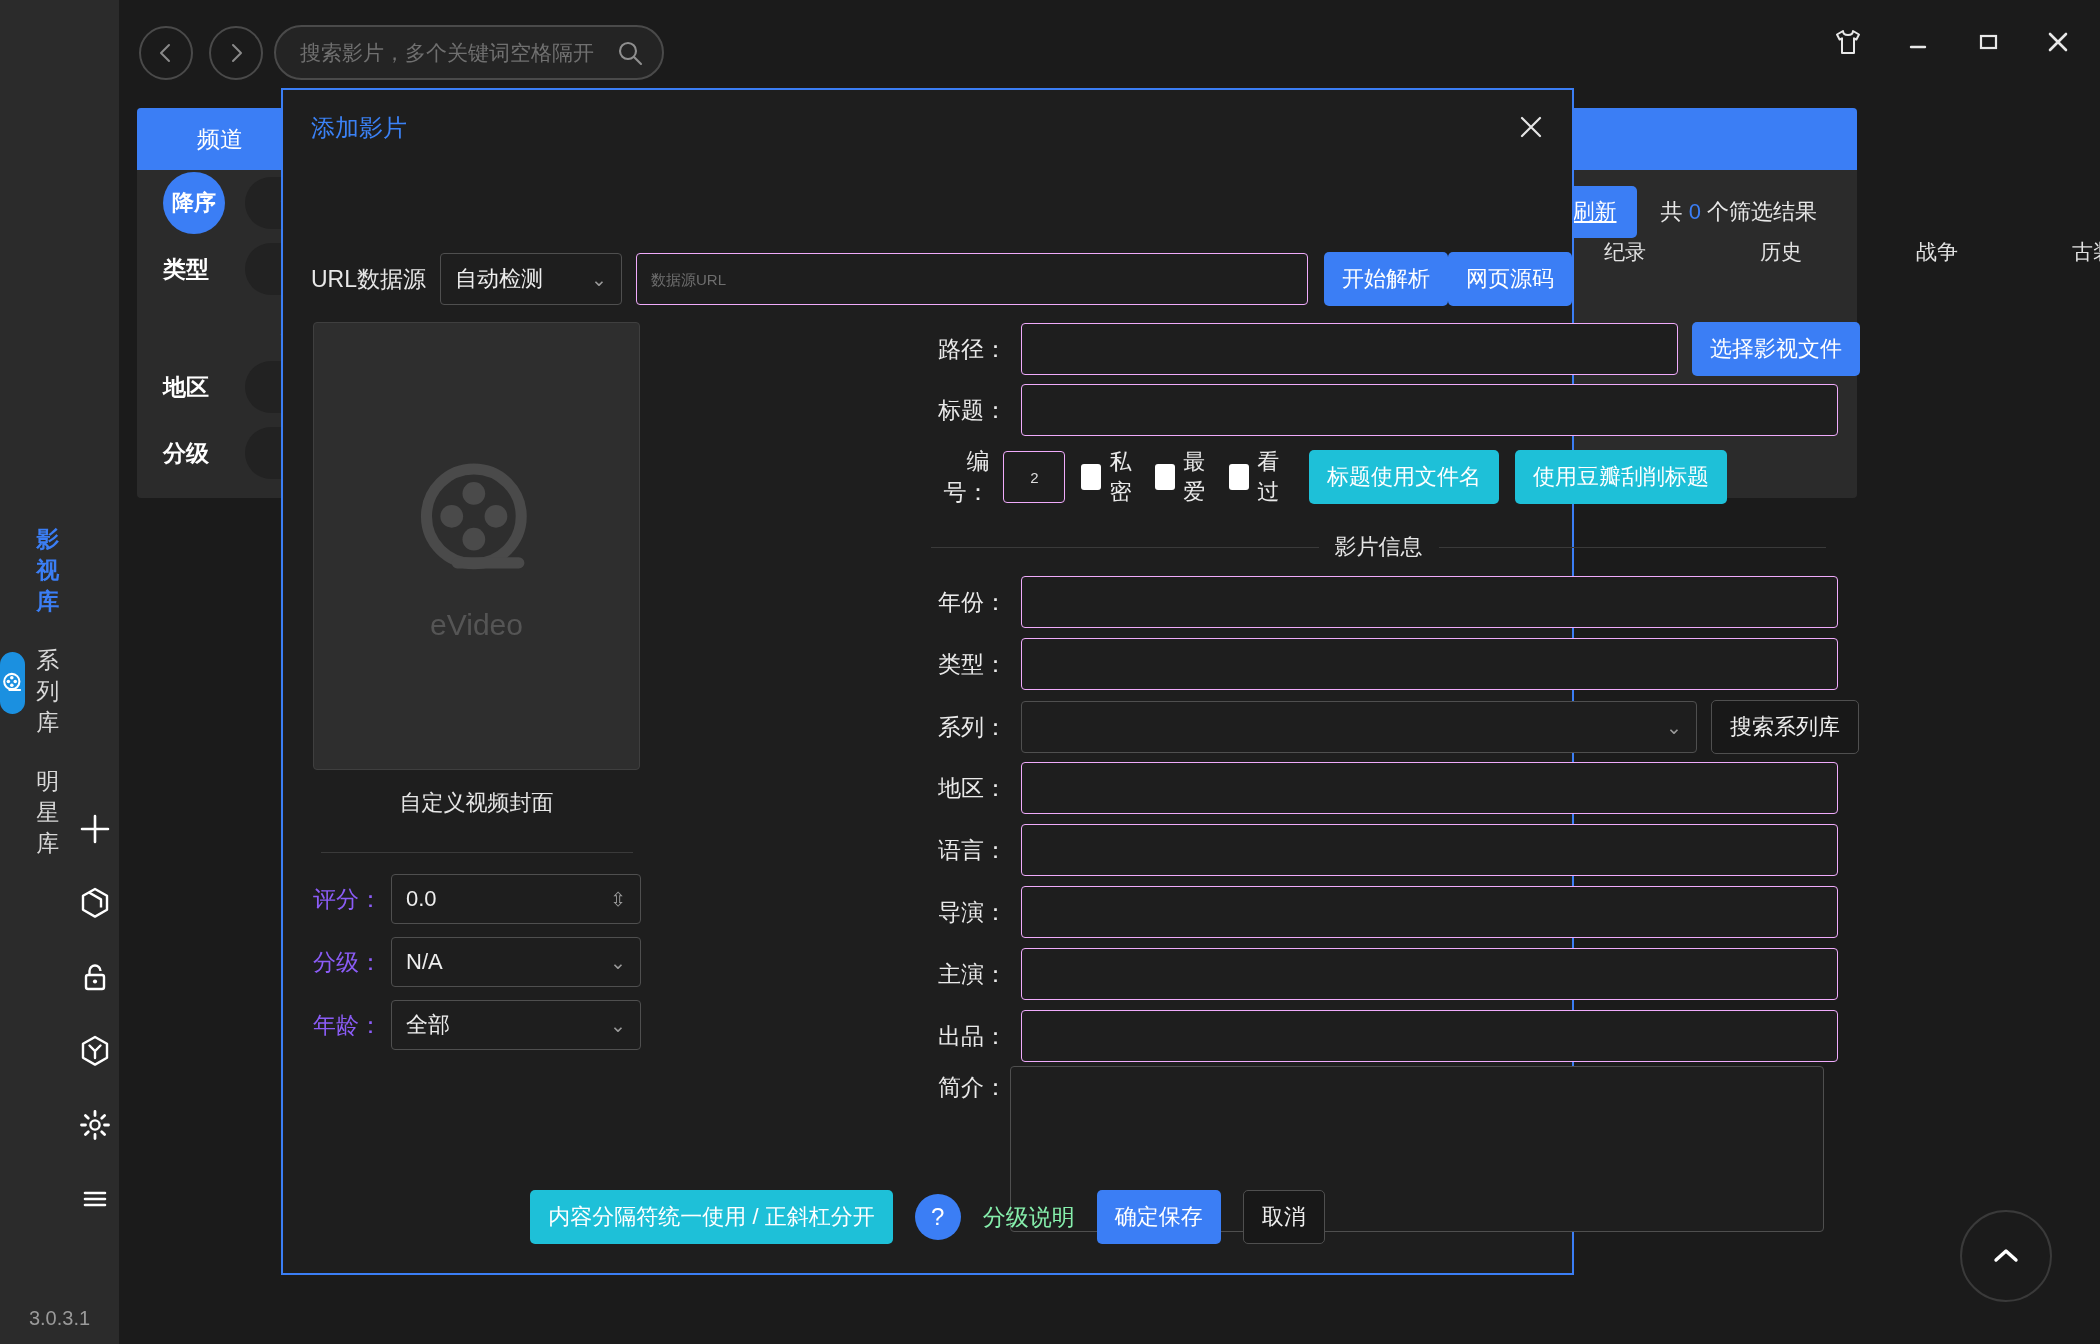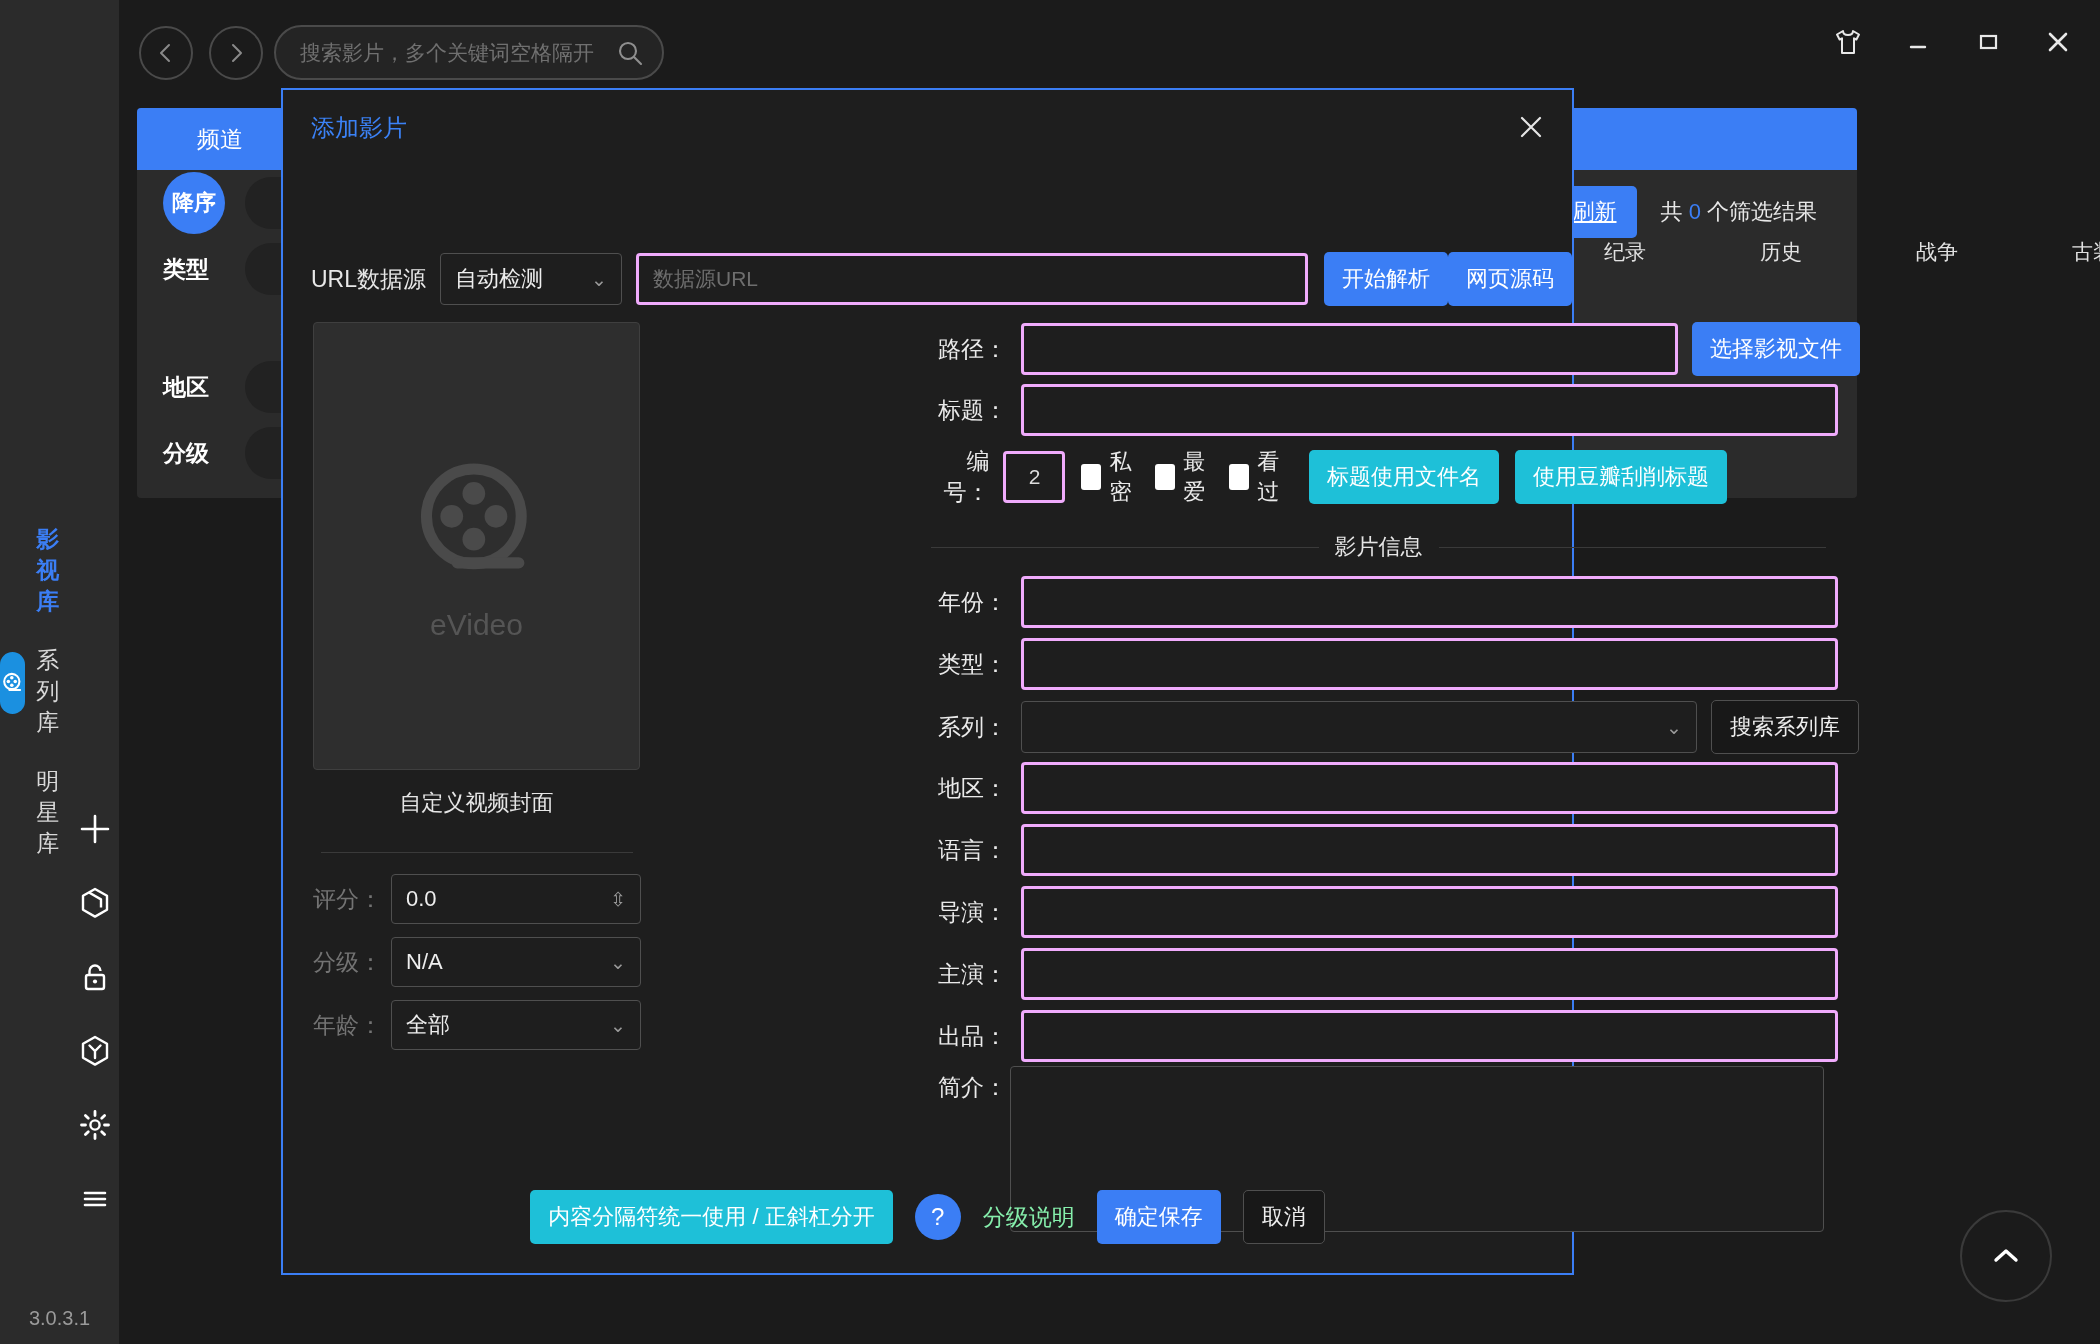--- a/index.html
+++ b/index.html
@@ -108,22 +108,22 @@
   }
   
   #url-row { position:absolute; left: 28px; top: 162px; display:flex; align-items:center; gap: 0; }
   #url-label { color:#e8e8e8; font-size: 23px; margin-right: 14px; }
   .select {
     height: 52px; background:#1e1e1e; border:1px solid #4f4f4f; border-radius:4px;
     display:flex; align-items:center; padding: 0 14px; color:#eee; font-size:22px; cursor:pointer;
   }
   .select .caret { margin-left:auto; color:#9a9a9a; font-size:19px; }
   .txtin {
-    height: 52px; background:#1e1e1e; border:3px solid #f0abfc; border-radius:4px;
-    color:#ddd; font-size:21px; padding: 0 14px; outline:none; font-family:inherit;
+    height: 52px; background:#1e1e1e; border:1px solid #f0abfc; border-radius:4px;
+    color:#ddd; font-size:15px; padding: 0 14px; outline:none; font-family:inherit;
   }
   .txtin::placeholder { color:#6e6e6e; }
   .btn-blue {
     background:#3b7ef5; color:#fff; border:none; border-radius:5px; font-size:22px;
     padding: 12px 18px; cursor:pointer; font-family:inherit; white-space:nowrap;
   }
   .btn-cyan {
     background:#1ec0d8; color:#fff; border:none; border-radius:5px; font-size:22px;
     padding: 12px 18px; cursor:pointer; font-family:inherit; white-space:nowrap;
   }
@@ -134,21 +134,21 @@
   
   #poster {
     position:absolute; left: 30px; top: 232px; width: 327px; height: 448px;
     background:#2e2e2e; border:1px solid #3f3f3f; border-radius:4px;
     display:flex; flex-direction:column; align-items:center; justify-content:center;
   }
   #poster .evideo-label { color:#555; font-size:30px; margin-top: 8px; }
   #poster-caption { position:absolute; left:30px; top: 698px; width:327px; text-align:center; color:#e6e6e6; font-size:22px; }
   #poster-sep { position:absolute; left:38px; top: 762px; width: 312px; height:1px; background:#3a3a3a; }
   .left-field { position:absolute; left: 30px; display:flex; align-items:center; }
-  .left-field .lf-label { width: 78px; color:#737373; font-size:23px; }
+  .left-field .lf-label { width: 78px; color:#8b5cf6; font-size:23px; }
   .left-field .lf-ctl { width: 250px; height: 50px; }
   
   .rfield { position:absolute; display:flex; align-items:center; }
   .rlabel { width: 76px; text-align:right; color:#eaeaea; font-size:23px; margin-right: 14px; }
   #info-divider { position:absolute; left: 648px; top: 442px; width: 895px; display:flex; align-items:center; gap:16px; }
   #info-divider .line { flex:1; height:1px; background:#3a3a3a; }
   #info-divider .txt { color:#e6e6e6; font-size:22px; }
   .cb { width: 26px; height: 26px; background:#fff; border-radius:3px; cursor:pointer; }
   .cb-label { color:#eaeaea; font-size:22px; margin: 0 12px 0 8px; }
   #synopsis {

